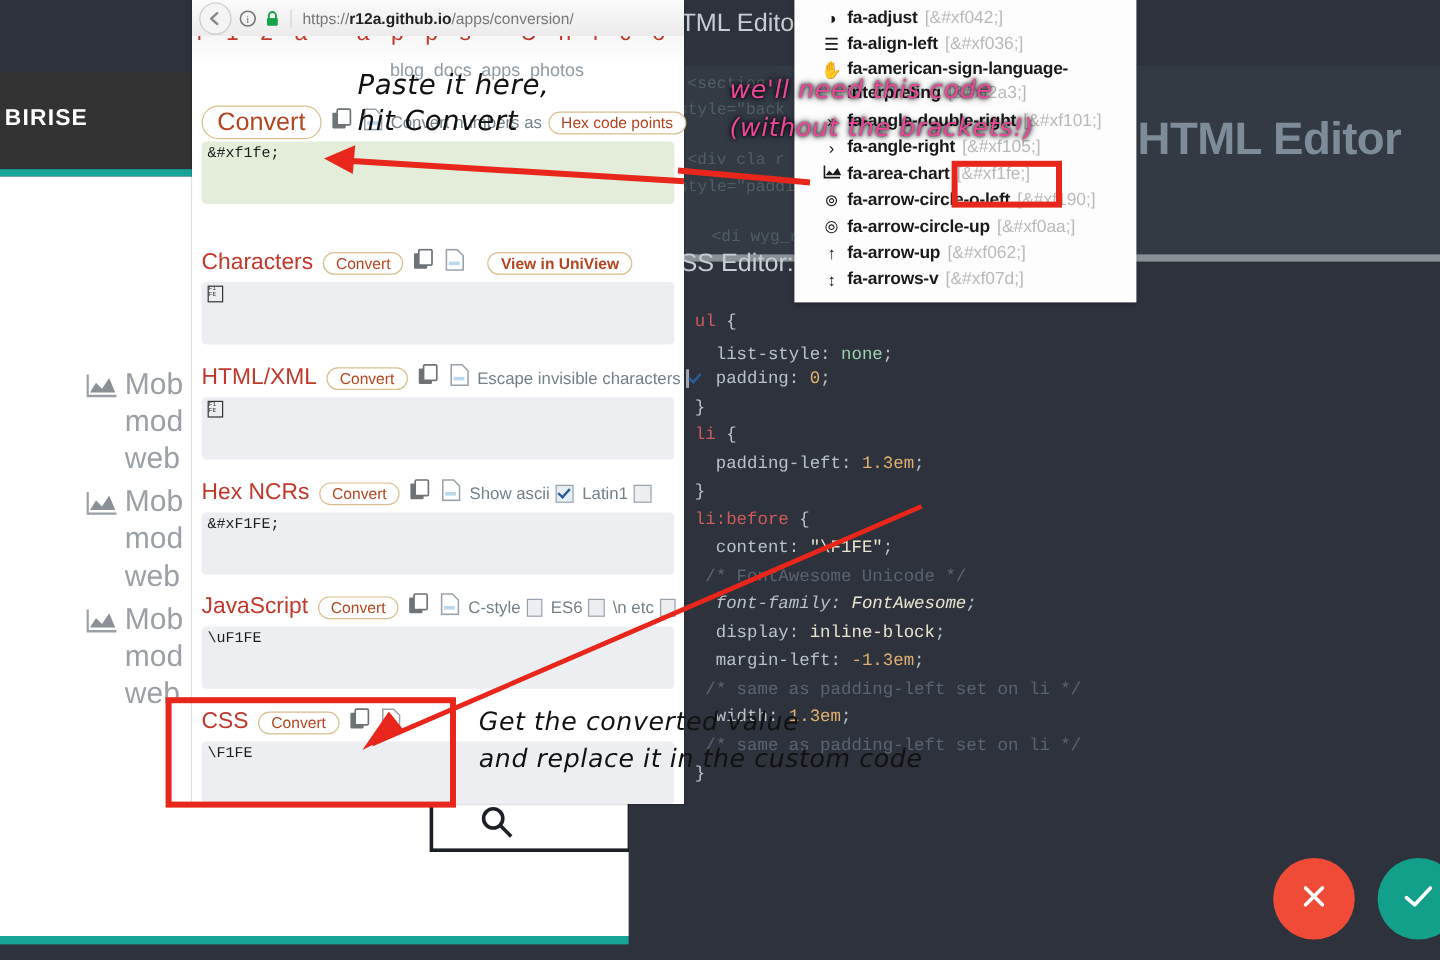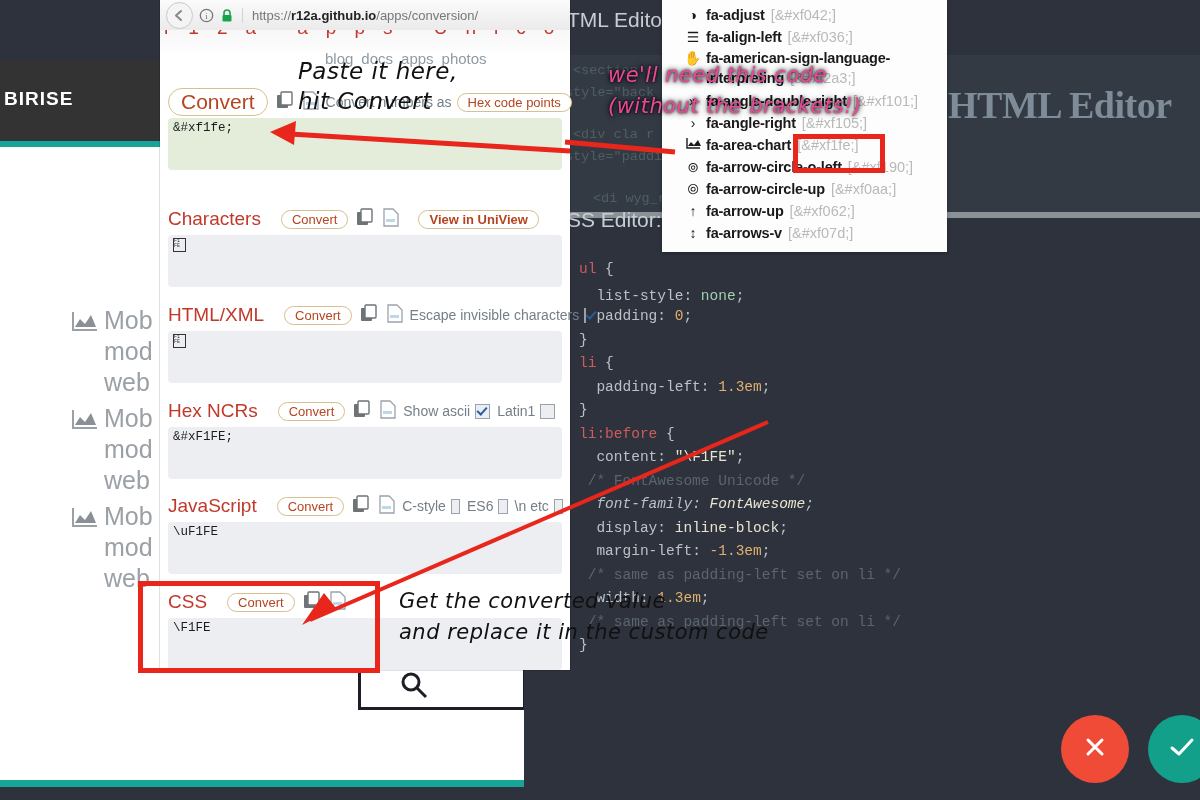--- a/index.html
+++ b/index.html
@@ -28,22 +28,22 @@
 
   .searchbox{position:absolute;left:358px;top:658px;width:168px;height:52px;
     background:#ffffff;border:3px solid #1d1f26;box-sizing:border-box;}
   .searchbox .mag{position:absolute;left:38px;top:10px;}
 
   
   .code-pane{position:absolute;left:524px;top:0;width:676px;height:800px;background:#2e323c;}
   .code-strip{position:absolute;left:565px;top:55px;width:635px;height:160px;background:#333a44;}
   .code-strip .ln{position:absolute;color:#4f5e62;font-family:"Liberation Mono",monospace;
     font-size:13.5px;white-space:nowrap;}
-  .ghost-title{position:absolute;left:948px;top:83px;font-size:38px;color:#7e8c99;
-    font-weight:bold;letter-spacing:-0.5px;font-family:Liberation Serif, serif;}
+  .ghost-title{position:absolute;left:948px;top:95px;font-size:38px;color:#7e8c99;
+    font-weight:bold;letter-spacing:-0.5px;}
   .strip-bottom{position:absolute;left:565px;top:212px;width:635px;height:6px;background:#8a9298;}
   .pane-label{position:absolute;color:#c8cdd4;font-size:21px;font-family:"Liberation Sans",sans-serif;}
   .editor-box{position:absolute;left:565px;top:255px;width:635px;height:355px;background:#2e323c;}
   .cm{position:absolute;left:14px;font-family:"Liberation Mono",monospace;font-size:14.5px;white-space:pre;}
   .c-sel{color:#cd5c5c;}
   .c-prop{color:#b9c2c6;}
   .c-val{color:#9fd1b0;}
   .c-num{color:#e0b070;}
   .c-punc{color:#b9c2c6;}
   .c-com{color:#5a6570;}
@@ -67,21 +67,21 @@
   .urlbar b{color:#222;font-weight:bold;}
 
   .site-top{position:absolute;left:0;top:30px;width:410px;height:22px;
     background:linear-gradient(#f7f7f7,#fdfdfd);overflow:hidden;}
   .site-top .cut{position:absolute;top:-13px;left:4px;font-size:19px;color:#c0392b;letter-spacing:18px;white-space:nowrap;}
   .nav-links{position:absolute;left:165px;top:50px;font-size:15px;color:#8f9aa3;white-space:nowrap;}
   .nav-links span{margin-right:8px;}
 
   .sec{position:absolute;left:0;width:410px;}
   .sec-head{display:flex;align-items:center;padding-left:8px;height:28px;}
-  .sec-title{color:#c0392b;font-size:19px;margin-right:20px;white-space:nowrap;}
+  .sec-title{color:#c0392b;font-size:19px;margin-right:8px;white-space:nowrap;}
   .pill{border:1px solid #d9bf8e;border-radius:11px;padding:1px 10px;color:#b5441f;
     font-size:13px;background:#fff;white-space:nowrap;margin-right:8px;}
   .pill.big{font-size:21px;padding:1px 12px;border-radius:14px;}
   .ta{margin:2px 8px 0 8px;background:#eceef2;border-radius:4px;height:52px;
     font-family:"Liberation Mono",monospace;font-size:12.5px;color:#1c1c1c;padding:3px 5px;box-sizing:border-box;}
   .ta.green{background:#e3edda;}
   .opt{font-size:14px;color:#73808a;margin-right:5px;white-space:nowrap;}
   .chk{display:inline-block;width:13px;height:13px;border:1px solid #9aa3ac;background:#eceef2;
     vertical-align:-2px;margin-right:7px;position:relative;}
   .chk.on{background:#e8eef6;}

